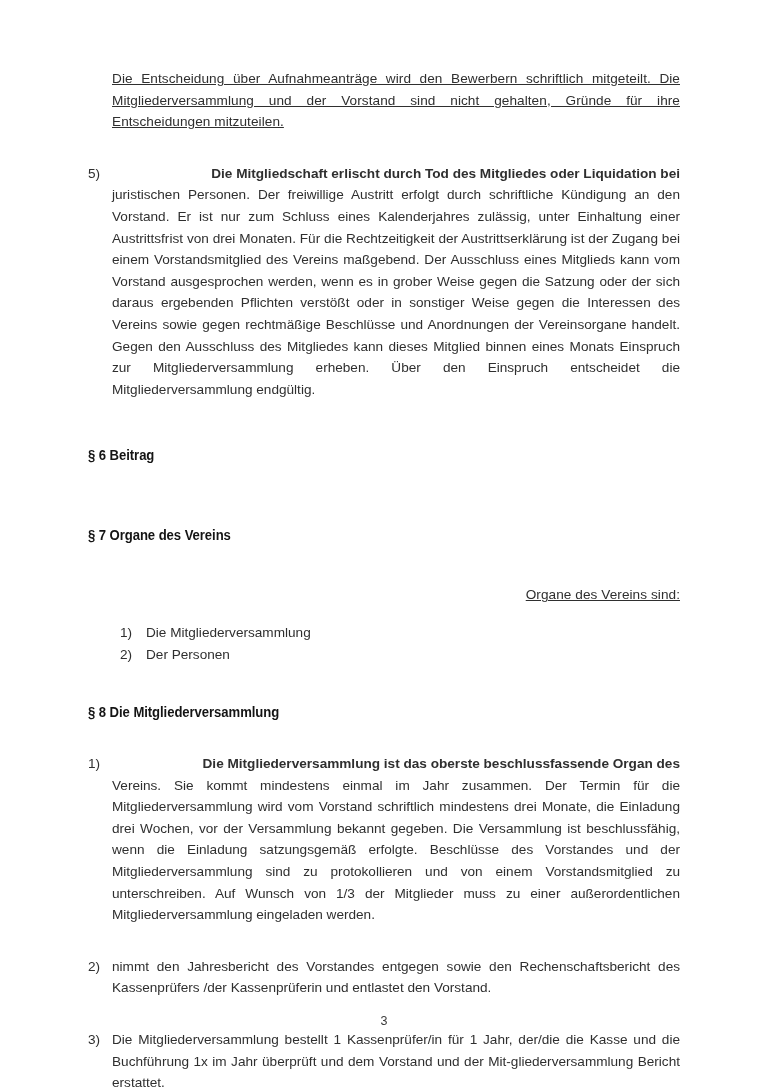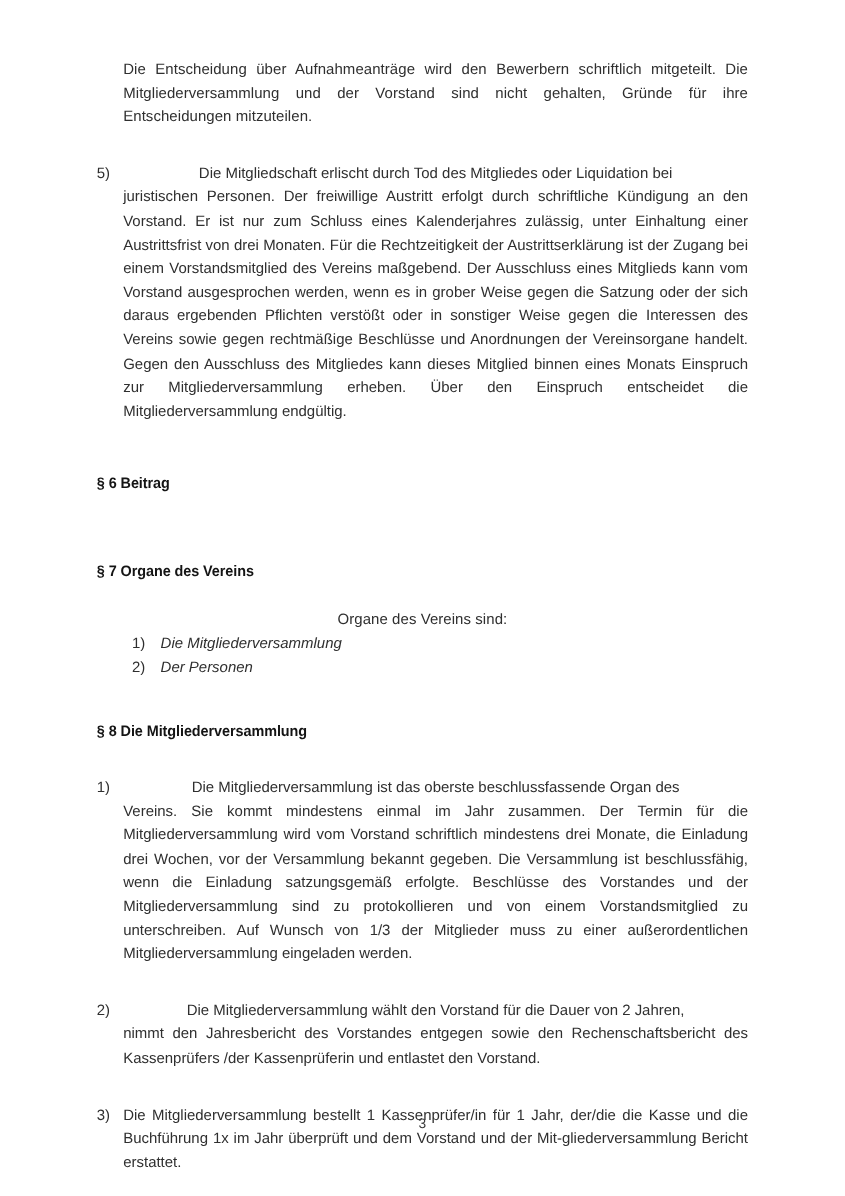--- a/index.html
+++ b/index.html
@@ -31,23 +31,24 @@
     left: 88px;
     top: 52px;
     width: 592px;
   }
 
   .para {
     font-size: 13.6px;
     line-height: 21.6px;
     text-align: justify;
     text-justify: inter-word;
-    margin: 0;
+    margin: 16px;
     color: #2f2f2f;
     letter-spacing: 0.005em;
+    text-decoration: underline;
   }
 
   
   .lead {
     margin-left: 24px;
     width: 568px;
     margin-bottom: 0;
   }
 
   
@@ -67,41 +68,42 @@
     flex: 1 1 auto;
     font-size: 13.6px;
     line-height: 21.6px;
     text-align: justify;
     text-justify: inter-word;
     color: #2f2f2f;
   }
   
   .numpara .body .firstline {
     display: block;
-    text-align: center;
+    text-align: right;
+    font-weight: bold;
   }
 
   h2.section {
     font-size: 13.8px;
     line-height: 20px;
     font-weight: bold;
     margin: 0;
     color: #141414;
     font-stretch: condensed;
     transform: scaleX(0.95);
     transform-origin: left center;
     letter-spacing: -0.005em;
   }
 
   .plain {
     margin-left: 0;
     width: 592px;
     text-align: justify;
   }
-  .plain.noj { text-align: center; }
+  .plain.noj { text-align: right; }
 
   
   .sublist {
     margin: 0;
     padding: 0;
     list-style: none;
   }
   .sublist li {
     display: flex;
     align-items: flex-start;
@@ -109,21 +111,20 @@
     line-height: 21.6px;
     color: #2f2f2f;
     margin-left: 32px;
   }
   .sublist li .lmark {
     width: 26px;
     flex: 0 0 26px;
   }
   .sublist li .ltext {
     flex: 1 1 auto;
-    font-style: italic;
   }
   .gap-md  { height: 30px; }
   .gap-lg  { height: 38px; }
   .gap-xl  { height: 46px; }
   .gap-hdr { height: 22px; }
 
   #pagenum {
     position: absolute;
     left: 0;
     top: 1014px;
@@ -189,21 +190,21 @@
       <div class="body">
         <span class="firstline">Die Mitgliederversammlung ist das oberste beschlussfassende Organ des</span><span>Vereins. Sie kommt mindestens einmal im Jahr zusammen. Der Termin für die Mitgliederversammlung wird  vom Vorstand schriftlich mindestens drei Monate, die Einladung drei Wochen, vor der Versammlung bekannt gegeben. Die Versammlung ist beschlussfähig, wenn die Einladung satzungsgemäß erfolgte. Beschlüsse des Vorstandes und der Mitgliederversammlung sind zu protokollieren und von einem Vorstandsmitglied zu unterschreiben. Auf Wunsch von 1/3 der Mitglieder muss zu einer außerordentlichen Mitgliederversammlung eingeladen werden.</span>
       </div>
     </div>
 
     <div class="gap-md"></div>
 
     <div class="numpara">
       <span class="marker">2)</span>
       <div class="body">
-        <span class="firstline">Die Mitgliederversammlung wählt den Vorstand für die Dauer von 2 Jahren,</span><span>nimmt den Jahresbericht des Vorstandes entgegen sowie den Rechenschaftsbericht des Kassenprüfers /der Kassenprüferin und entlastet den Vorstand.</span>
+        <span>nimmt den Jahresbericht des Vorstandes entgegen sowie den Rechenschaftsbericht des Kassenprüfers /der Kassenprüferin und entlastet den Vorstand.</span>
       </div>
     </div>
 
     <div class="gap-md"></div>
 
     <div class="numpara">
       <span class="marker">3)</span>
       <div class="body">
         <span>Die Mitgliederversammlung bestellt 1 Kassenprüfer/in für 1 Jahr, der/die die Kasse und die Buchführung 1x im Jahr überprüft und dem Vorstand und der Mit-gliederversammlung Bericht erstattet.</span>
       </div>

